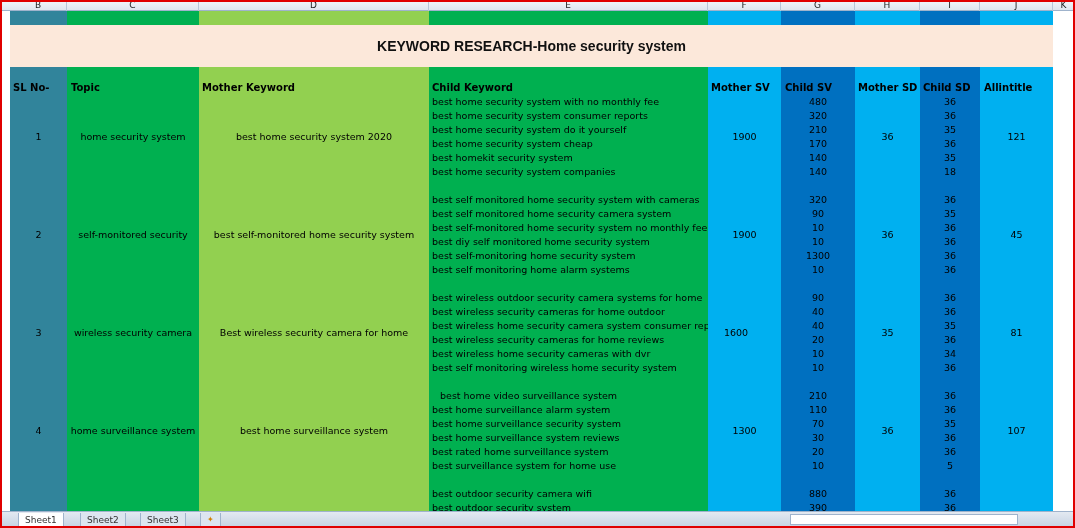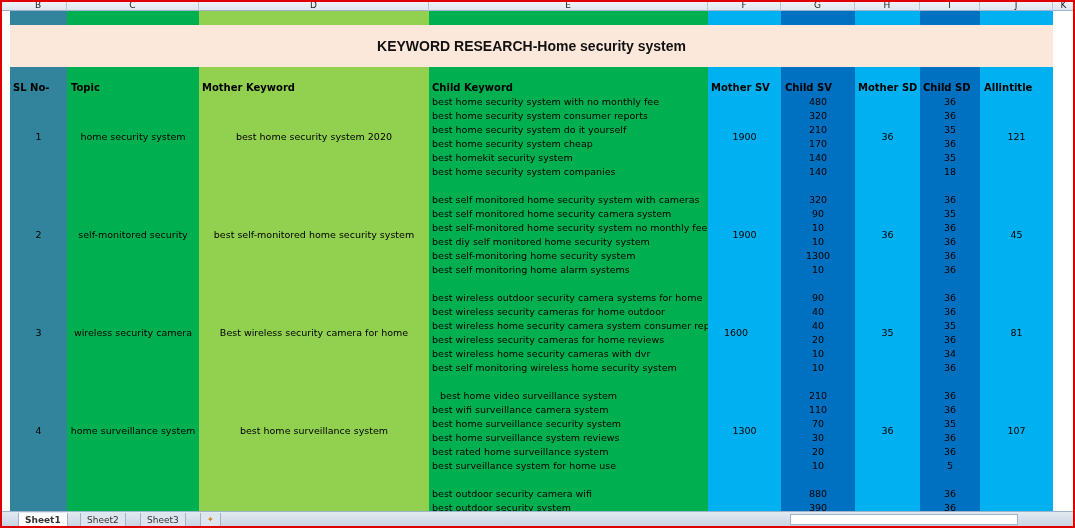--- a/index.html
+++ b/index.html
@@ -9,21 +9,21 @@
   .colhdr { position: absolute; top: 0; left: 0; height: 11px; width: 1075px; background: linear-gradient(#f4f7fb, #dfe6ef); border-bottom: 1px solid #9fb3cc; }
   .colhdr .c { position: absolute; top: 0; height: 11px; border-right: 1px solid #b8c6d8; text-align: center; font-size: 9px; line-height: 11px; color: #222; }
   .col { position: absolute; top: 11px; bottom: 17px; }
   .title-band { position: absolute; left: 10px; top: 25px; width: 1043px; height: 42px; background: #fce8da; z-index: 5; display: flex; align-items: center; justify-content: center; }
   .title-band span { font-family: "Liberation Sans", sans-serif; font-weight: bold; font-size: 14px; color: #111; text-align: center; }
   .hdr { position: absolute; top: 82px; font-weight: bold; font-size: 10px; z-index: 6; white-space: nowrap; }
   .cell { position: absolute; z-index: 6; white-space: nowrap; font-size: 9.5px; }
   .center { text-align: center; }
   .tabbar { position: absolute; left: 0; bottom: 0; width: 1075px; height: 17px; background: linear-gradient(#e3e9f1, #c5d2e2); border-top: 1px solid #9fb3cc; z-index: 20; }
   .tab { position: absolute; top: 1px; height: 14px; font-size: 9px; padding: 0 6px; line-height: 14px; color: #333; border: 1px solid #9fb3cc; border-top: none; background: #dde5ef; }
-  .tab.active { background: #fff; font-weight: bold; text-align: right; }
+  .tab.active { background: #fff; font-weight: normal; text-align: right; }
   .hscroll { position: absolute; top: 2px; left: 790px; width: 228px; height: 11px; background: #fff; border: 1px solid #9fb3cc; }
 </style>
 </head>
 <body>
 
 <div class="frame"></div>
 
 <div class="colhdr">
   <div class="c" style="left:10px;width:57px">B</div>
   <div class="c" style="left:67px;width:132px">C</div>
@@ -136,21 +136,21 @@
     <div class="cell center" style="left: 920px; width: 60px; top: 362px;">36</div>
     <div class="cell center" style="left: 10px; width: 57px; top: 425px;">4</div>
     <div class="cell center" style="left: 67px; width: 132px; top: 425px;">home surveillance system</div>
     <div class="cell center" style="left: 199px; width: 230px; top: 425px;">best home surveillance system</div>
     <div class="cell center" style="left: 708px; width: 73px; top: 425px;">1300</div>
     <div class="cell center" style="left: 855px; width: 65px; top: 425px;">36</div>
     <div class="cell center" style="left: 980px; width: 73px; top: 425px;">107</div>
     <div class="cell " style="left: 432px; width: 264px; top: 390px; overflow: hidden; padding-left: 8px;">best home video surveillance system</div>
     <div class="cell center" style="left: 781px; width: 74px; top: 390px;">210</div>
     <div class="cell center" style="left: 920px; width: 60px; top: 390px;">36</div>
-    <div class="cell " style="left: 432px; width: 276px; top: 404px; overflow: hidden;">best wifi surveillance camera system</div>
+    <div class="cell " style="left: 432px; width: 276px; top: 404px; overflow: hidden;">best home surveillance alarm system</div>
     <div class="cell center" style="left: 781px; width: 74px; top: 404px;">110</div>
     <div class="cell center" style="left: 920px; width: 60px; top: 404px;">36</div>
     <div class="cell " style="left: 432px; width: 276px; top: 418px; overflow: hidden;">best home surveillance security system</div>
     <div class="cell center" style="left: 781px; width: 74px; top: 418px;">70</div>
     <div class="cell center" style="left: 920px; width: 60px; top: 418px;">35</div>
     <div class="cell " style="left: 432px; width: 276px; top: 432px; overflow: hidden;">best home surveillance system reviews</div>
     <div class="cell center" style="left: 781px; width: 74px; top: 432px;">30</div>
     <div class="cell center" style="left: 920px; width: 60px; top: 432px;">36</div>
     <div class="cell " style="left: 432px; width: 222px; top: 446px; overflow: hidden;">best rated home surveillance system</div>
     <div class="cell center" style="left: 781px; width: 74px; top: 446px;">20</div>

